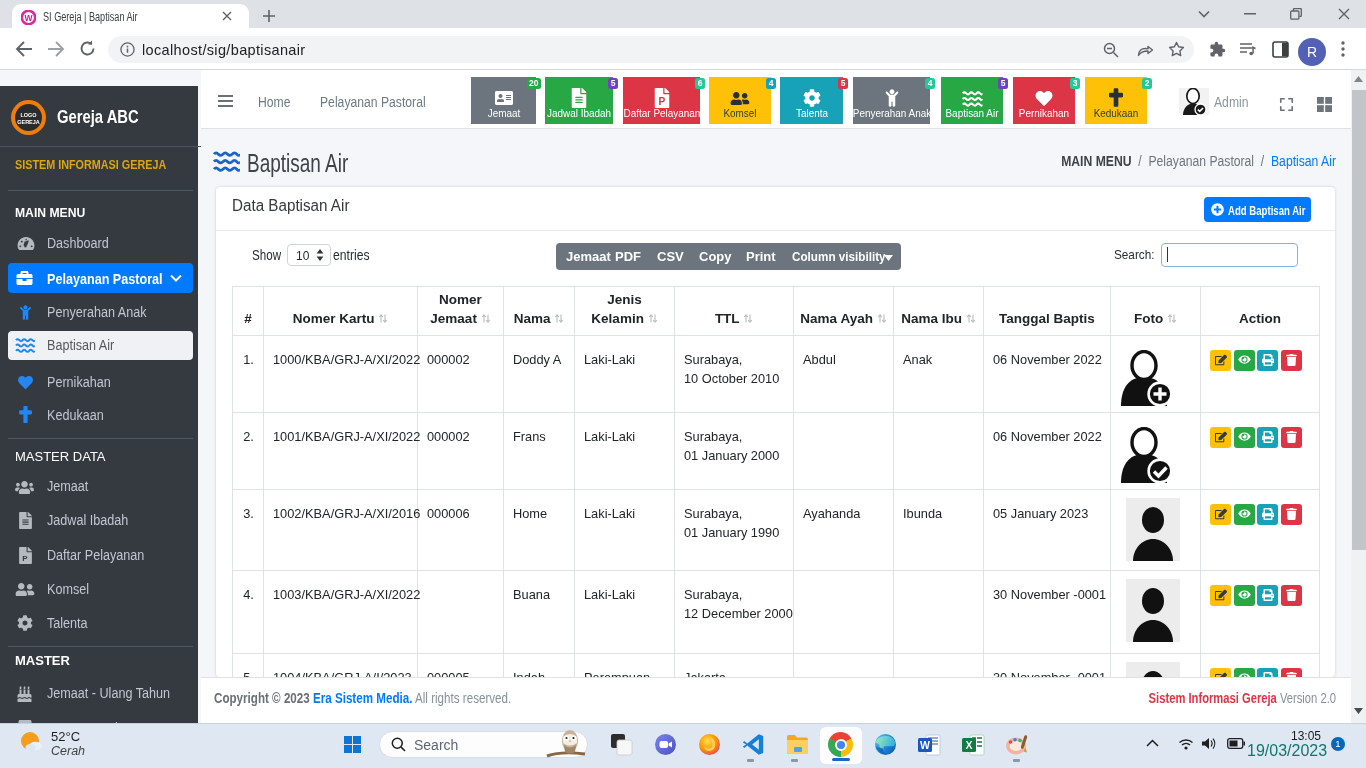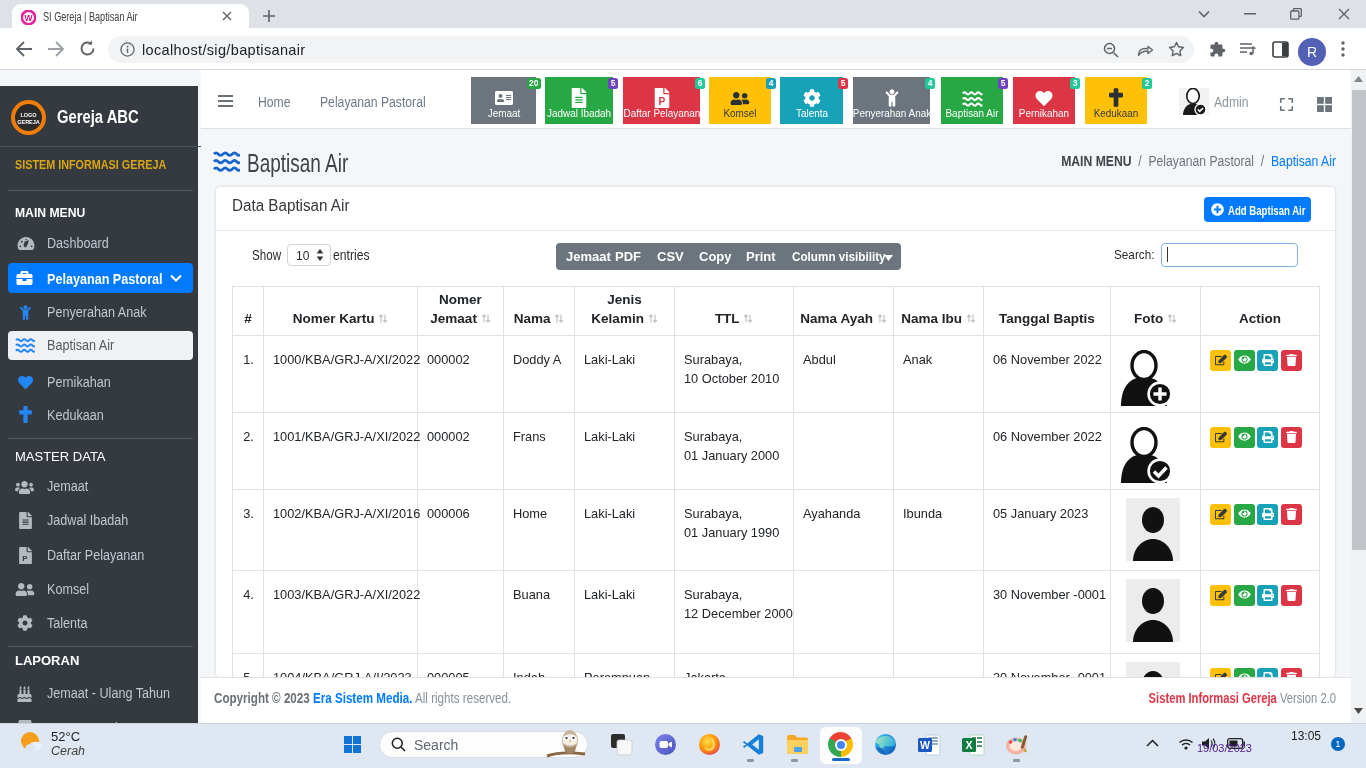--- a/index.html
+++ b/index.html
@@ -173,21 +173,21 @@
     <svg class="abs" style="left:15px;top:496px;" width="20" height="15" viewBox="0 0 640 512">
         <path fill="#b4bac0" d="M192 256c61.9 0 112-50.1 112-112S253.9 32 192 32 80 82.1 80 144s50.1 112 112 112zm76.8 32h-8.3c-20.8 10-43.9 16-68.5 16s-47.6-6-68.5-16h-8.3C51.6 288 0 339.6 0 403.2V432c0 26.5 21.5 48 48 48h288c26.5 0 48-21.5 48-48v-28.8c0-63.6-51.6-115.2-115.2-115.2zM480 256c53 0 96-43 96-96s-43-96-96-96-96 43-96 96 43 96 96 96zm48 32h-3.8c-13.9 4.8-28.6 8-44.2 8s-30.3-3.2-44.2-8H432c-20.4 0-39.2 5.9-55.7 15.4 24.4 26.3 39.7 61.2 39.7 99.8v38.4c0 2.2-.5 4.3-.6 6.4H592c26.5 0 48-21.5 48-48 0-61.9-50.1-112-112-112z"></path>
       </svg>
     <div class="abs c9" style="left:47px;top:495px;font-size:14px;color:#c2c7d0;">Komsel</div>
 
     <svg class="abs" style="left:17px;top:529px;" width="16" height="16" viewBox="0 0 512 512">
         <path fill="#b4bac0" d="M487.4 315.7l-42.6-24.6c4.3-23.2 4.3-47 0-70.2l42.6-24.6c4.9-2.8 7.1-8.6 5.5-14-11.1-35.6-30-67.8-54.7-94.6-3.8-4.1-10-5.1-14.8-2.3L380.8 110c-17.9-15.4-38.5-27.3-60.8-35.1V25.8c0-5.6-3.9-10.5-9.4-11.7-36.7-8.2-74.3-7.8-109.2 0-5.5 1.2-9.4 6.1-9.4 11.7V75c-22.2 7.9-42.8 19.8-60.8 35.1L88.7 85.5c-4.9-2.8-11-1.9-14.8 2.3-24.7 26.7-43.6 58.9-54.7 94.6-1.7 5.4.6 11.2 5.5 14L67.3 221c-4.3 23.2-4.3 47 0 70.2l-42.6 24.6c-4.9 2.8-7.1 8.6-5.5 14 11.1 35.6 30 67.8 54.7 94.6 3.8 4.1 10 5.1 14.8 2.3l42.6-24.6c17.9 15.4 38.5 27.3 60.8 35.1v49.2c0 5.6 3.9 10.5 9.4 11.7 36.7 8.2 74.3 7.8 109.2 0 5.5-1.2 9.4-6.1 9.4-11.7v-49.2c22.2-7.9 42.8-19.8 60.8-35.1l42.6 24.6c4.9 2.8 11 1.9 14.8-2.3 24.7-26.7 43.6-58.9 54.7-94.6 1.5-5.5-.7-11.3-5.6-14.1zM256 336c-44.1 0-80-35.9-80-80s35.9-80 80-80 80 35.9 80 80-35.9 80-80 80z"></path>
       </svg>
     <div class="abs c9" style="left:47px;top:529px;font-size:14px;color:#c2c7d0;">Talenta</div>
     <div class="abs" style="left:8px;top:560px;width:185px;height:1px;background:#4f5962;"></div>
-    <div class="abs" style="left:15px;top:567px;font-size:13px;font-weight:bold;color:#fff;">LAPORAN</div>
+    <div class="abs" style="left:15px;top:567px;font-size:13px;font-weight:bold;color:#fff;">MASTER</div>
 
     <svg class="abs" style="left:16px;top:600px;" width="17" height="16" viewBox="0 0 448 512">
         <path fill="#b4bac0" d="M448 384c-28.02 0-31.26-32-74.5-32-43.43 0-46.825 32-74.75 32-27.695 0-31.454-32-74.75-32-42.842 0-47.218 32-74.5 32-28.148 0-31.202-32-74.75-32-43.547 0-46.653 32-74.75 32v-80c0-26.5 21.5-48 48-48h16V112h64v144h64V112h64v144h64V112h64v144h16c26.5 0 48 21.5 48 48v80zm0 128H0v-96c43.356 0 46.767-32 74.75-32 27.951 0 31.253 32 74.75 32 42.843 0 47.217-32 74.5-32 28.148 0 31.201 32 74.75 32 43.357 0 46.767-32 74.75-32 27.488 0 31.252 32 74.5 32v96zM96 96c-17.75 0-32-14.25-32-32 0-31 32-23 32-64 12 0 32 29.5 32 56s-14.25 40-32 40zm128 0c-17.75 0-32-14.25-32-32 0-31 32-23 32-64 12 0 32 29.5 32 56s-14.25 40-32 40zm128 0c-17.75 0-32-14.25-32-32 0-31 32-23 32-64 12 0 32 29.5 32 56s-14.25 40-32 40z"></path>
       </svg>
     <div class="abs c9" style="left:47px;top:599px;font-size:14px;color:#c2c7d0;">Jemaat - Ulang Tahun</div>
 
     <svg class="abs" style="left:18px;top:634px;" width="15" height="16" viewBox="0 0 448 512">
         <path fill="#b4bac0" d="M436 160c6.6 0 12-5.4 12-12v-40c0-6.6-5.4-12-12-12h-20V48c0-26.5-21.5-48-48-48H48C21.5 0 0 21.5 0 48v416c0 26.5 21.5 48 48 48h320c26.5 0 48-21.5 48-48v-48h20c6.6 0 12-5.4 12-12v-40c0-6.6-5.4-12-12-12h-20v-64h20c6.6 0 12-5.4 12-12v-40c0-6.6-5.4-12-12-12h-20v-64h20zm-228-32c35.3 0 64 28.7 64 64s-28.7 64-64 64-64-28.7-64-64 28.7-64 64-64zm112 236.8c0 10.6-10 19.2-22.4 19.2H118.4C106 384 96 375.4 96 364.8v-19.2c0-31.8 30.1-57.6 67.2-57.6h5c12.3 5.1 25.7 8 39.8 8s27.6-2.9 39.8-8h5c37.1 0 67.2 25.8 67.2 57.6v19.2z"></path>
       </svg>
     <div class="abs c9" style="left:47px;top:634px;font-size:14px;color:#c2c7d0;">Jemaat - Usia</div>
@@ -661,14 +661,14 @@
 <svg class="abs" style="left:1202px;top:737px;" width="14" height="13" viewBox="0 0 14 13">
     <path d="M0 4.5h3L7 1v11L3 8.5H0z" fill="#1f1f1f"></path>
     <path d="M9 3.5a5 5 0 0 1 0 6M11 1.5a8 8 0 0 1 0 10" stroke="#1f1f1f" stroke-width="1.2" fill="none"></path>
   </svg>
 <svg class="abs" style="left:1227px;top:738px;" width="18" height="11" viewBox="0 0 18 11">
     <rect x="0.7" y="0.7" width="15" height="9.6" rx="2" fill="none" stroke="#1f1f1f" stroke-width="1.3"></rect>
     <rect x="16.5" y="3.5" width="1.5" height="4" fill="#1f1f1f"></rect>
     <rect x="2.5" y="2.5" width="8" height="6" fill="#1f1f1f"></rect>
   </svg>
 <div class="abs" style="left:1257px;top:729px;width:64px;text-align:right;font-size:12px;color:#1b1b1b;">13:05</div>
-<div class="abs" style="left:1178px;top:742px;width:74px;text-align:right;font-size:11px;color:#4c1d95;">19/03/2023</div>
+<div class="abs" style="left:1247px;top:742px;width:74px;text-align:right;font-size:16px;color:#0f766e;">19/03/2023</div>
 <div class="abs" style="left:1331px;top:737px;width:14px;height:14px;border-radius:50%;background:#0067c0;color:#fff;font-size:9.5px;text-align:center;line-height:14px;">1</div>
 
 </body></html>

